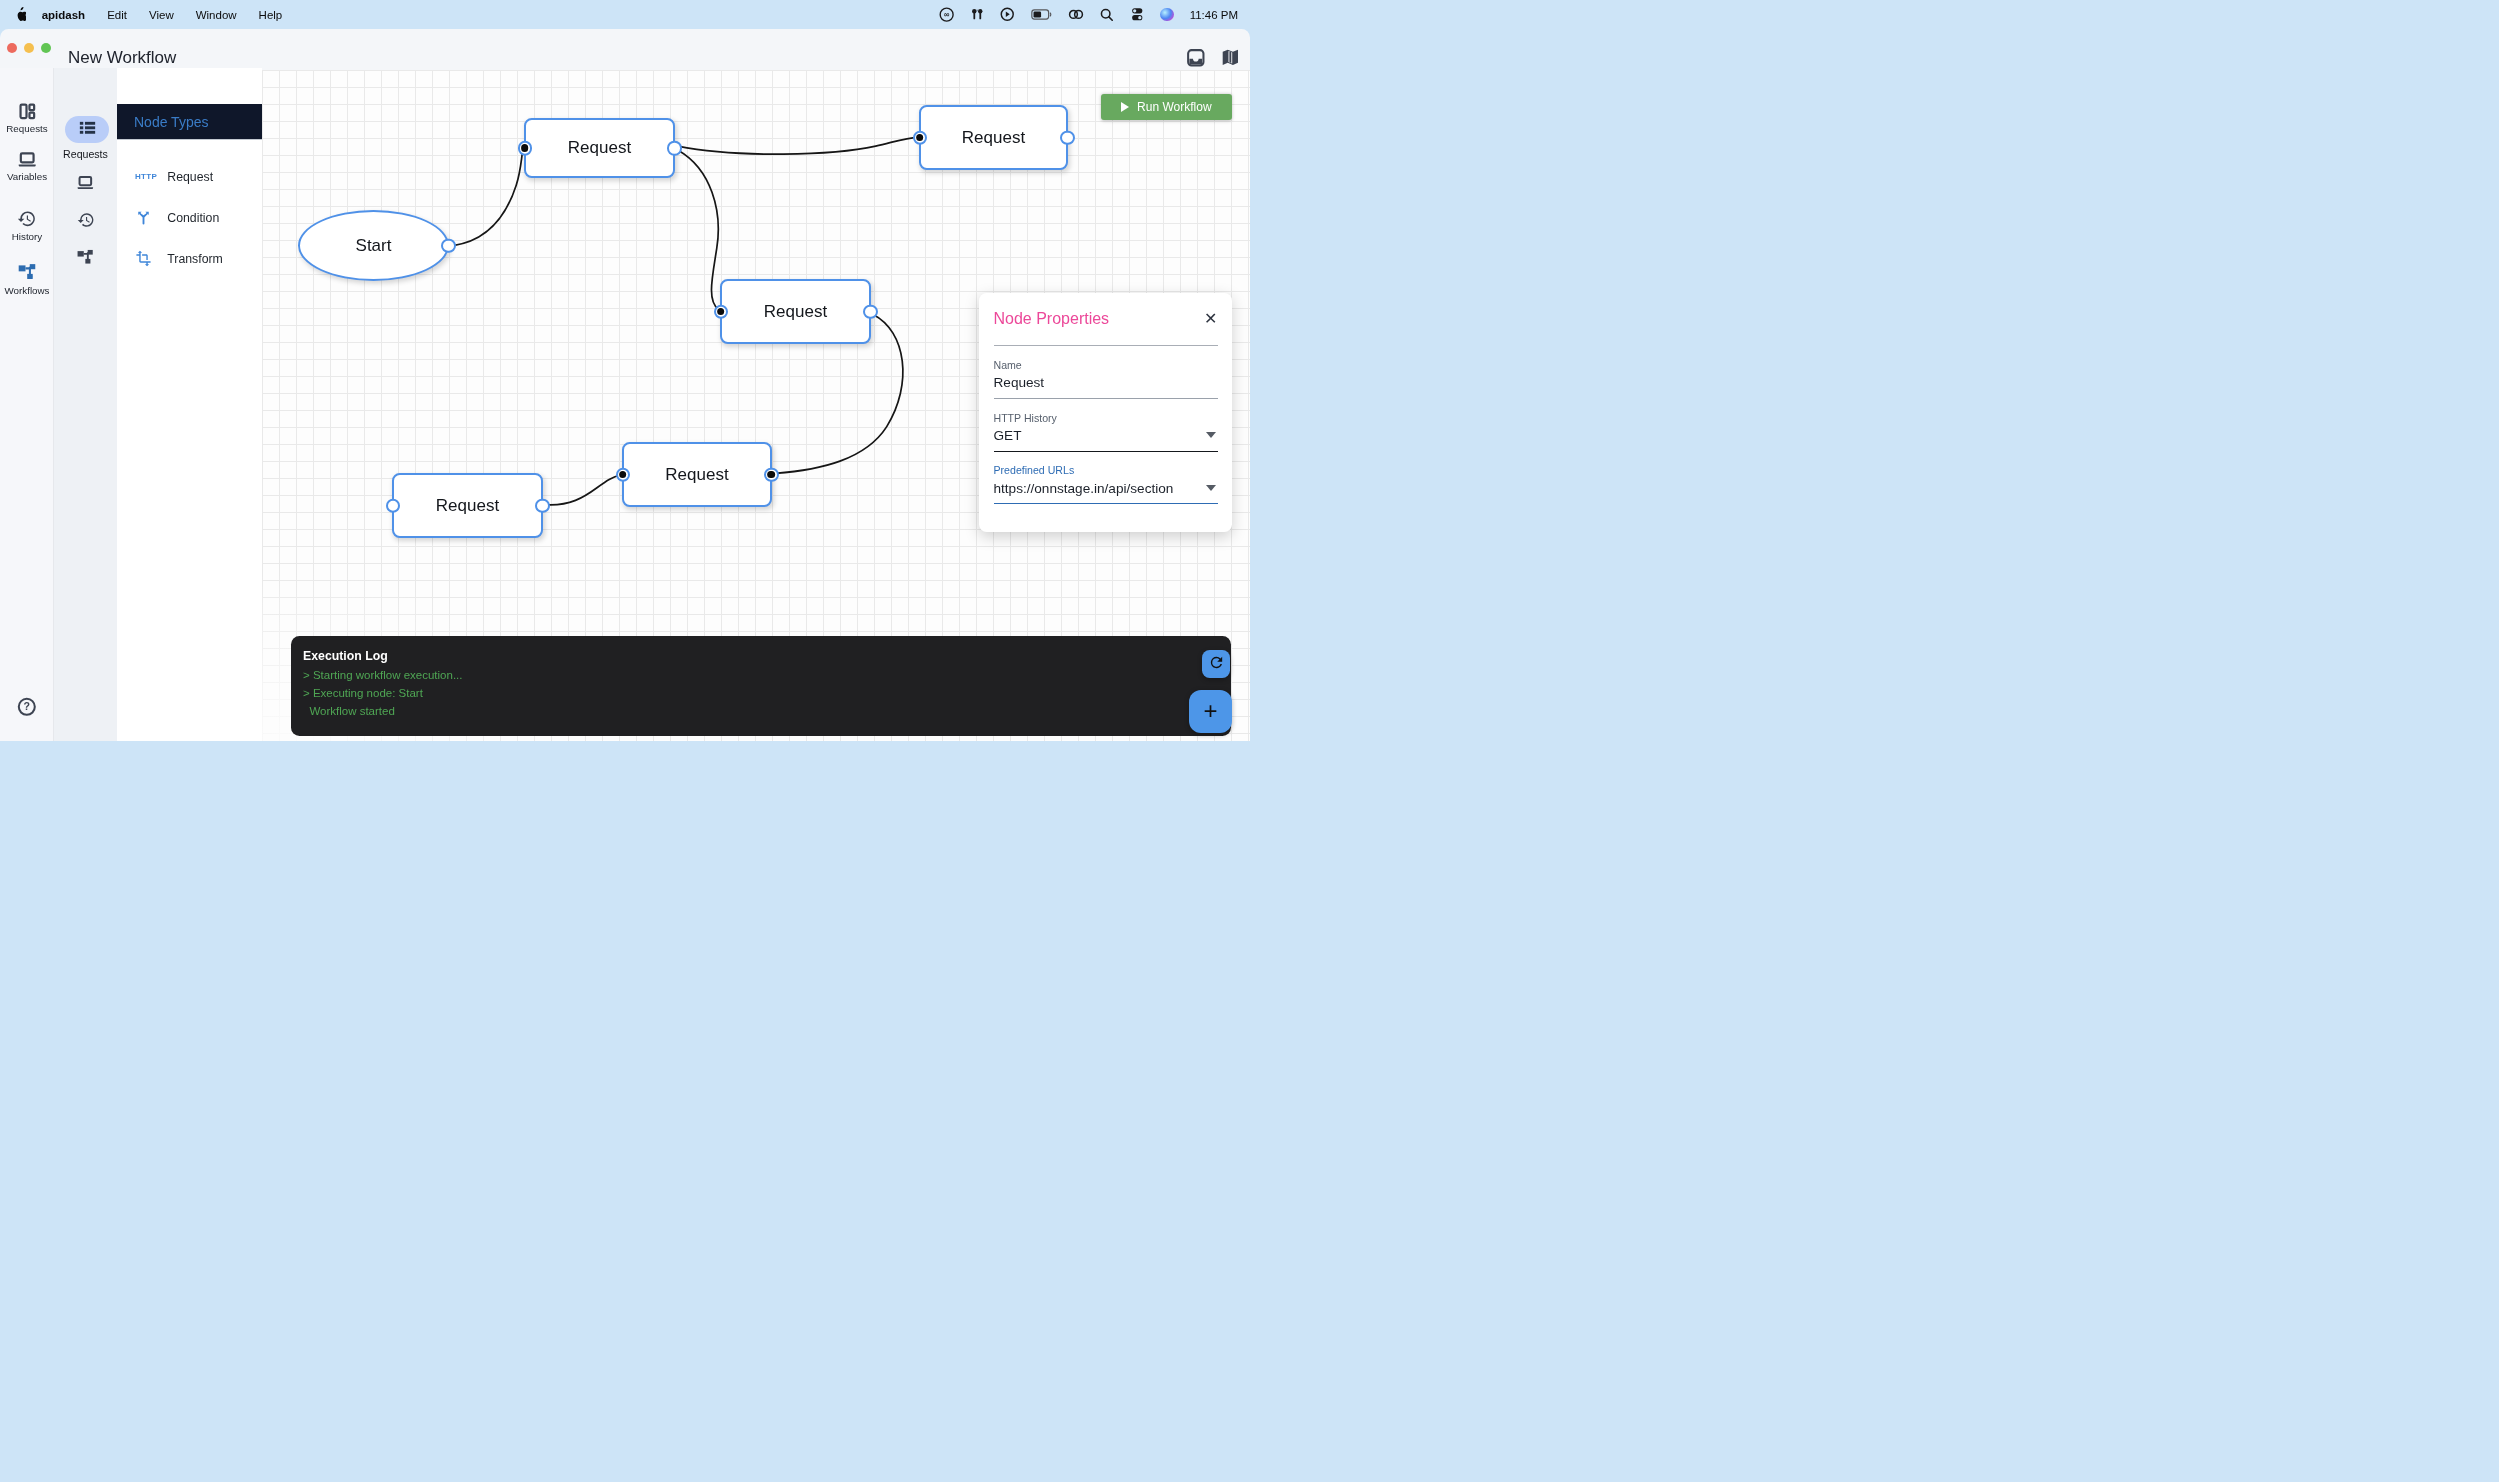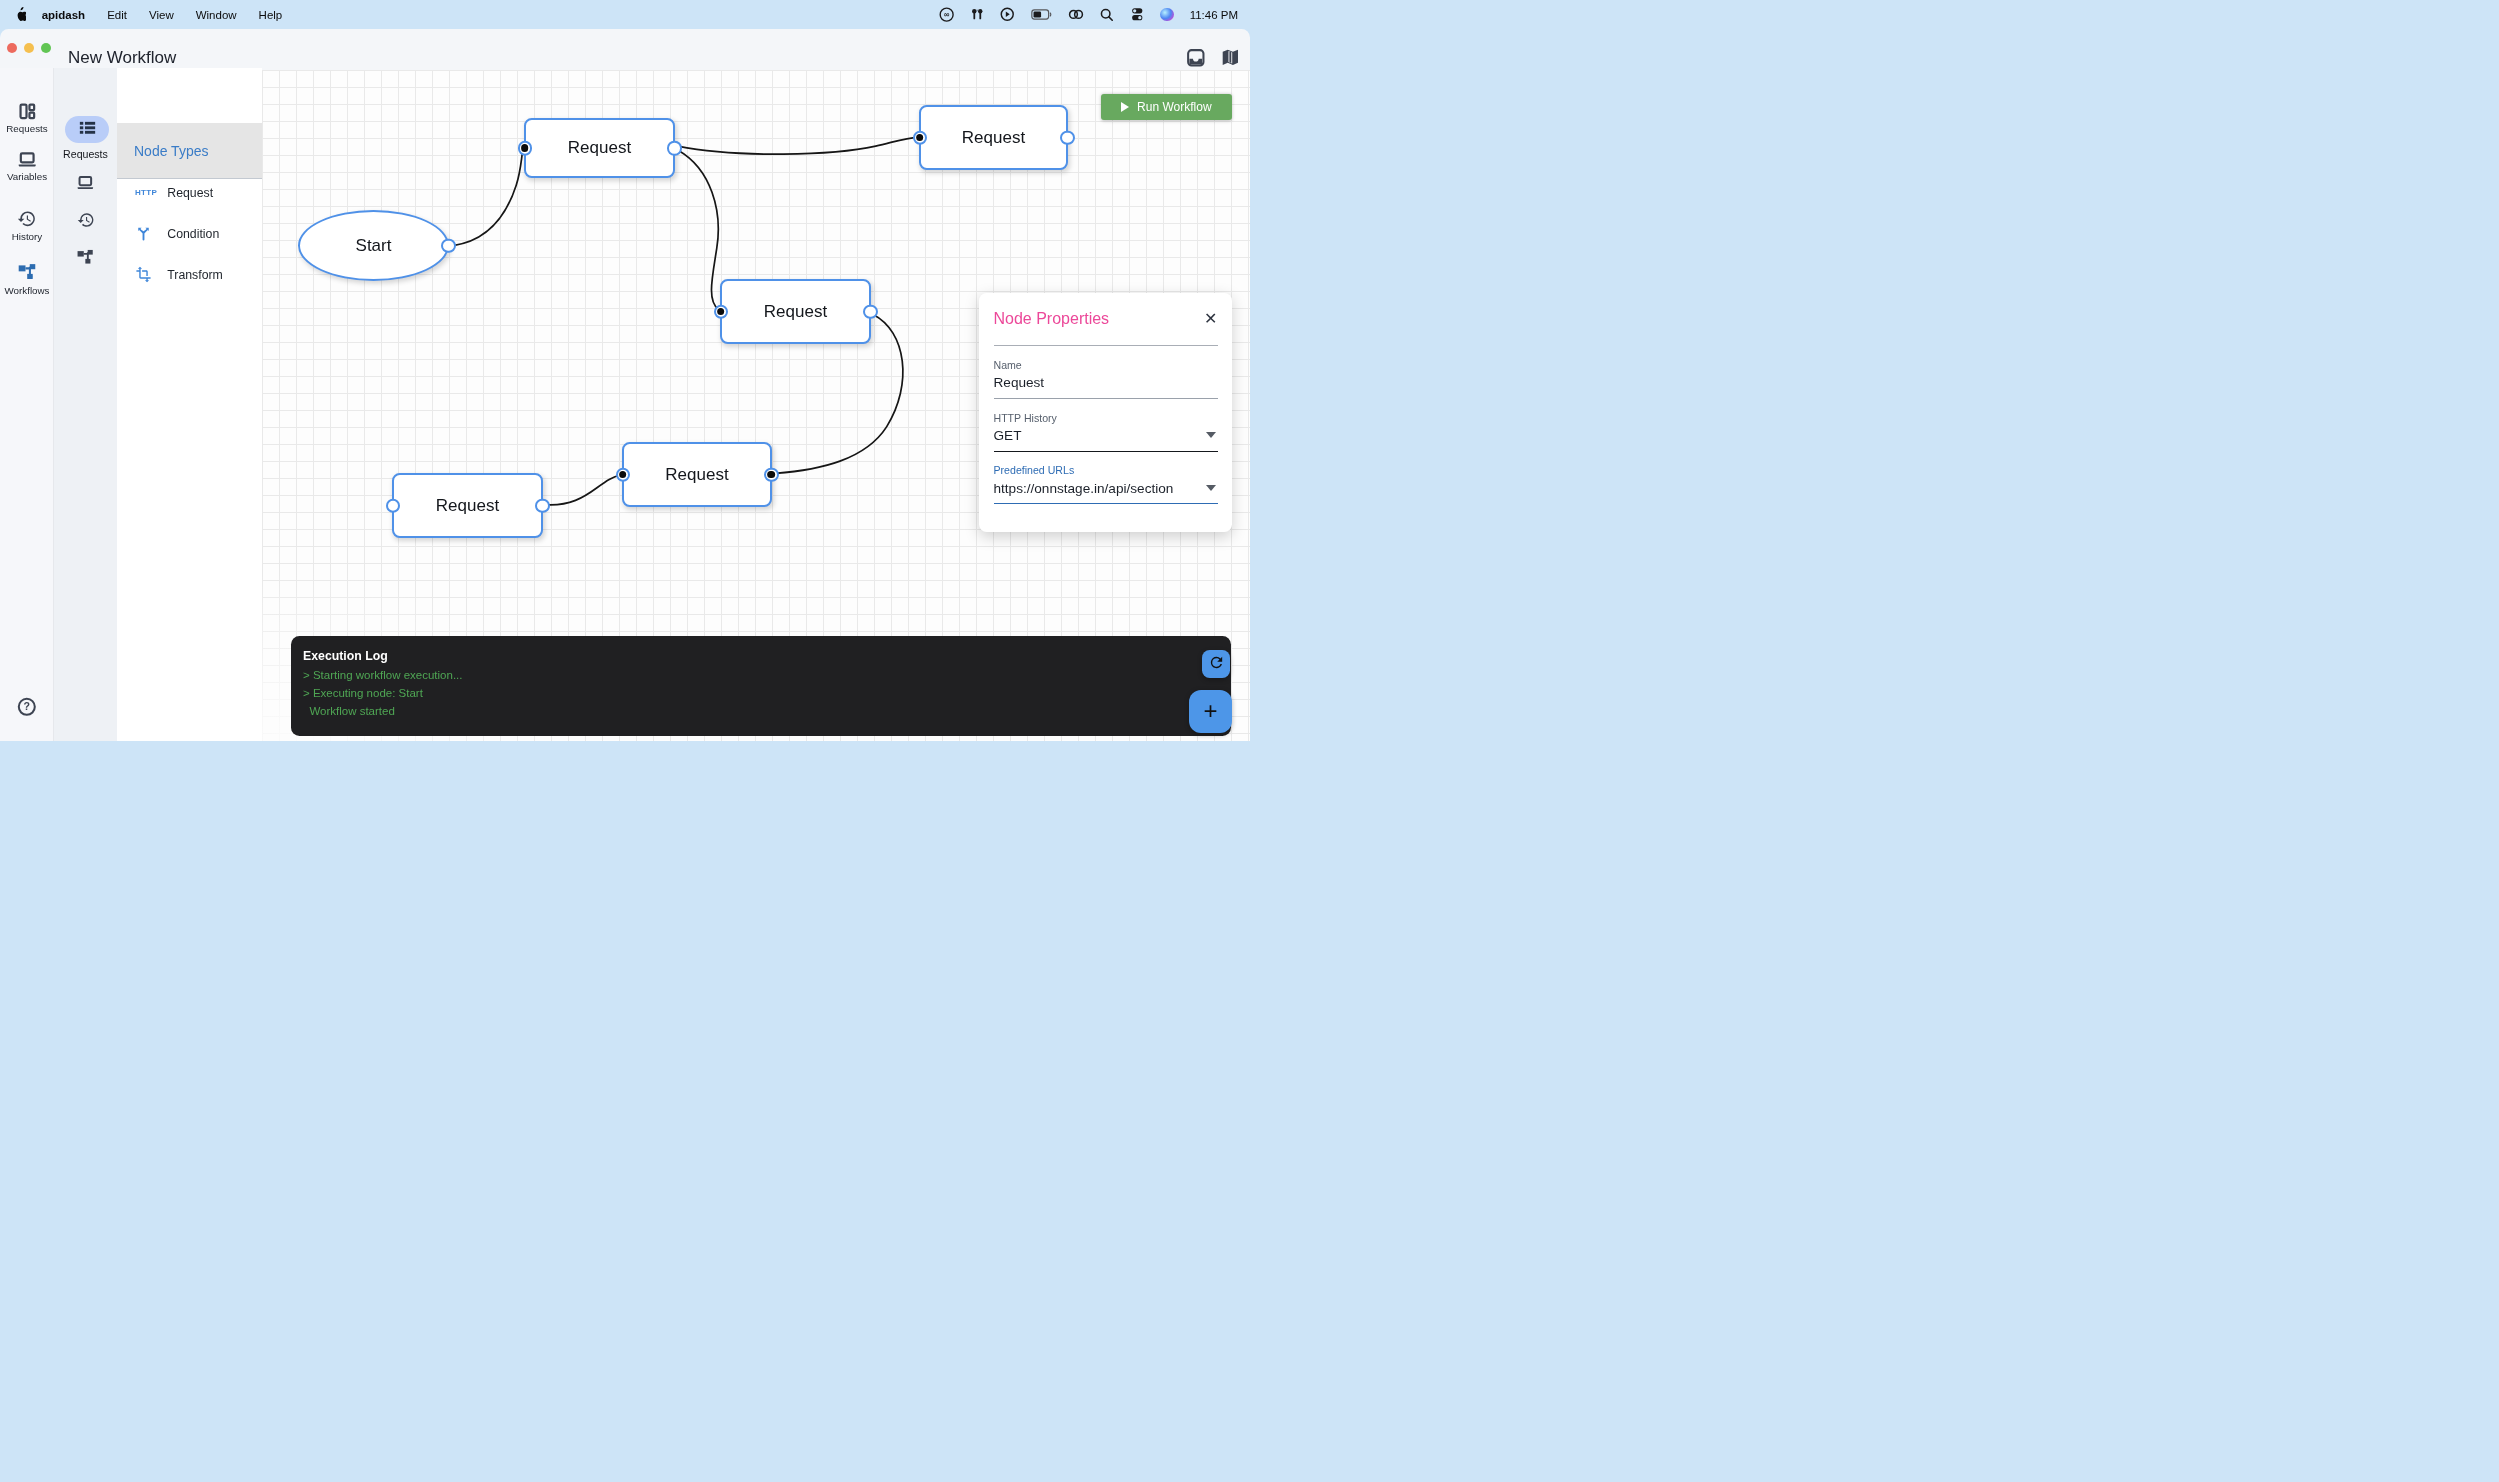--- a/index.html
+++ b/index.html
@@ -38,24 +38,24 @@
   
   .tool-sidebar { position:absolute; left:54px; top:39px; width:63px; bottom:0;
     background:#eef1f5; z-index:20; }
   .pill { position:absolute; left:11px; top:48px; width:44px; height:27px;
     background:#b9cdf8; border-radius:13.6px; display:flex; align-items:center; justify-content:center; }
   .pill-label { position:absolute; left:0; top:80px; width:63px; text-align:center; font-size:10.6px; color:#14171c; }
   .ts-icon { position:absolute; left:0; width:63px; display:flex; justify-content:center; }
 
   
   .ntp { position:absolute; left:117px; top:39px; width:145px; bottom:0; background:#ffffff; z-index:20; }
-  .ntp-header { position:absolute; left:0; top:55px; width:145px; height:56px; background:#e5e5e5;
+  .ntp-header { position:absolute; left:0; top:36px; width:145px; height:36px; background:#0f172a;
     border-bottom:0.9px solid #c3c9d1; display:flex; align-items:center; }
   .ntp-title { font-size:14px; color:#3a7cc7; margin-left:17px; }
-  .ntp-item { position:absolute; left:0; width:145px; height:29px; display:flex; align-items:center;margin-top:16px; }
+  .ntp-item { position:absolute; left:0; width:145px; height:29px; display:flex; align-items:center; }
   .ntp-item .nti { width:25.5px; margin-left:18px; display:flex; align-items:center; }
   .ntp-item .ntl { font-size:12.3px; color:#1f242b; margin-left:6.8px; }
   .http-badge { font-size:8px; font-weight:bold; color:#3f86d9; letter-spacing:0.3px; }
 
   
   .canvas { position:absolute; left:262px; top:41px; right:0; bottom:0;
     background-color:#fdfdfd;
     background-image:
       linear-gradient(to right, #e9e9e9 0.9px, transparent 0.9px),
       linear-gradient(to bottom, #e9e9e9 0.9px, transparent 0.9px);

